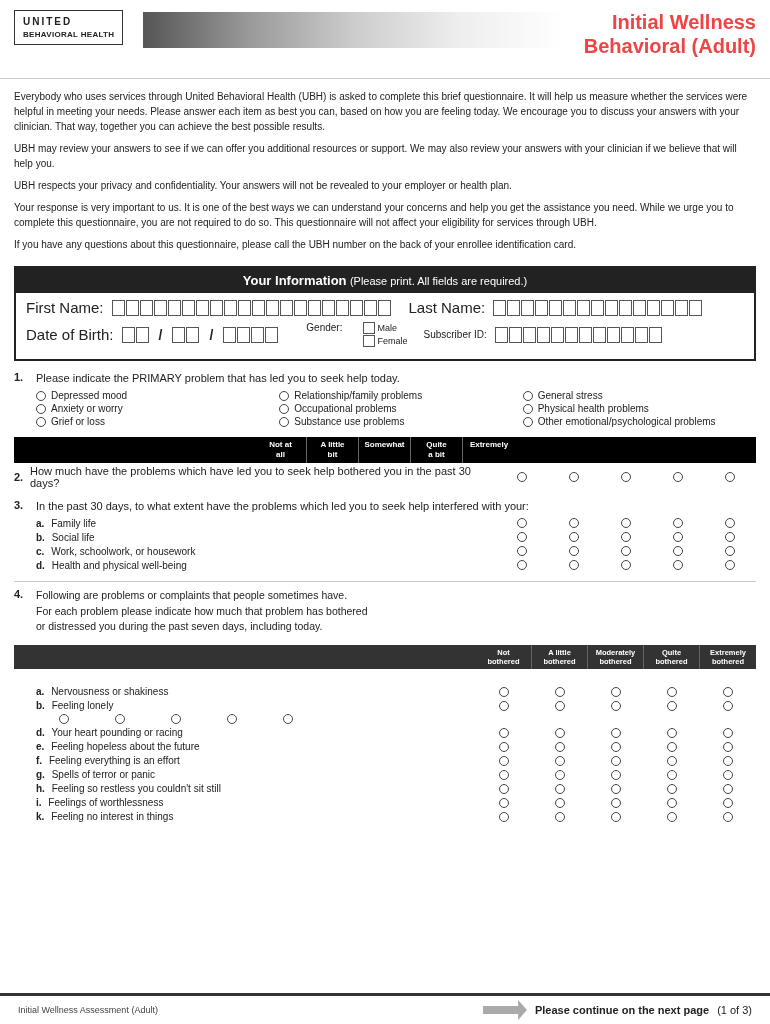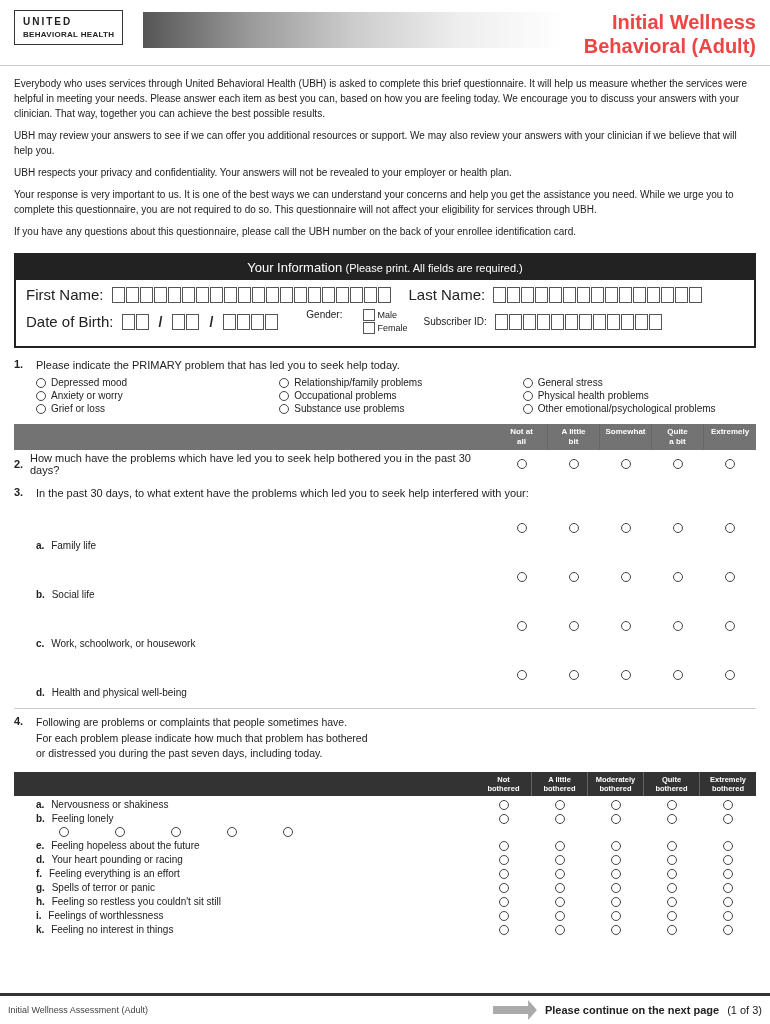--- a/index.html
+++ b/index.html
@@ -10,21 +10,21 @@
       color: #222;
       width: 770px;
       min-height: 1024px;
       position: relative;
     }
 
     
     .page-header {
       display: flex;
       align-items: flex-start;
-      padding: 10px 14px 7px 14px;
+      padding: 10px 14px 20px 14px;
       border-bottom: 1px solid #ccc;
     }
     .logo-box {
       border: 1.5px solid #333;
       padding: 4px 8px;
       font-size: 9px;
       font-weight: bold;
       text-transform: uppercase;
       letter-spacing: 0.5px;
       line-height: 1.4;
@@ -205,21 +205,20 @@
     
     .q3-sub {
       display: flex;
       align-items: center;
       margin-bottom: 3px;
       margin-left: 22px;
     }
     .q3-sub-label {
       flex: 1;
       font-size: 10px;
-      margin-top: 35px;
     }
     .q3-sub-label .sub-letter {
       font-weight: bold;
       margin-right: 4px;
     }
     .q3-sub-radios {
       display: flex;
       gap: 0;
     }
 
@@ -268,21 +267,21 @@
     
     .page-footer {
       position: absolute;
       bottom: 0;
       left: 0;
       right: 0;
       border-top: 3px solid #333;
       background: #fff;
       display: flex;
       align-items: center;
-      padding: 4px 8px;
+      padding: 4px 18px;
       justify-content: space-between;
     }
     .footer-left {
       font-size: 9px;
       color: #444;
     }
     .footer-right {
       display: flex;
       align-items: center;
       gap: 8px;
@@ -326,21 +325,21 @@
 
 <div class="content">
   <div class="intro-text">Everybody who uses services through United Behavioral Health (UBH) is asked to complete this brief questionnaire. It will help us measure whether the services were helpful in meeting your needs. Please answer each item as best you can, based on how you are feeling today. We encourage you to discuss your answers with your clinician. That way, together you can achieve the best possible results.</div>
   <div class="intro-text">UBH may review your answers to see if we can offer you additional resources or support. We may also review your answers with your clinician if we believe that will help you.</div>
   <div class="intro-text">UBH respects your privacy and confidentiality. Your answers will not be revealed to your employer or health plan.</div>
   <div class="intro-text">Your response is very important to us. It is one of the best ways we can understand your concerns and help you get the assistance you need. While we urge you to complete this questionnaire, you are not required to do so. This questionnaire will not affect your eligibility for services through UBH.</div>
   <div class="intro-text">If you have any questions about this questionnaire, please call the UBH number on the back of your enrollee identification card.</div>
 
   <div class="info-box">
     <div class="info-box-header">
-      <span style="font-weight:normal;font-size:13px;">Your Information</span>
+      <span style="font-weight:bold;font-size:13px;">Your Information</span>
       <span style="font-weight:normal;font-size:11px;">(Please print. All fields are required.)</span>
     </div>
     <div class="info-fields">
 
       <div class="info-row">
         <span class="field-label">First Name:</span>
         <div class="char-boxes">
           <span class="char-box"></span>
             <span class="char-box"></span>
             <span class="char-box"></span>
@@ -472,21 +471,21 @@
         <span class="radio-circle"></span>
         <span>Substance use problems</span>
       </div>
       <div class="radio-option">
         <span class="radio-circle"></span>
         <span>Other emotional/psychological problems</span>
       </div>
     </div>
   </div>
 
-  <div style="display:flex; justify-content:flex-end; background:#737373; color:#fff; margin: 8px 0 2px 0;">
+  <div style="display:flex; justify-content:center; background:#000000; color:#fff; margin: 8px 0 2px 0;">
     <div class="rth-item">Not at<br>all</div>
     <div class="rth-item">A little<br>bit</div>
     <div class="rth-item">Somewhat</div>
     <div class="rth-item">Quite<br>a bit</div>
     <div class="rth-item">Extremely</div>
   </div>
 
   <div class="question">
     <div class="q-row-with-rating">
       <div style="min-width:16px; font-weight:bold; font-size:11px; flex-shrink:0;">2.</div>
@@ -621,21 +620,21 @@
   <div class="question">
     <div style="display:flex; gap:6px; margin-bottom:4px;">
       <span class="q-num">4.</span>
       <div class="q4-intro">
         <div>Following are problems or complaints that people sometimes have.</div>
         <div>For each problem please indicate how much that problem has bothered</div>
         <div>or distressed you during the past seven days, including today.</div>
       </div>
     </div>
 
-    <div style="display:flex; justify-content:flex-end; background:#333; color:#fff; margin-bottom:3px;">
+    <div style="display:flex; justify-content:flex-end; background:#333; color:#fff; margin-bottom:17px;">
       <div class="q4-th">Not<br>bothered</div>
       <div class="q4-th">A little<br>bothered</div>
       <div class="q4-th">Moderately<br>bothered</div>
       <div class="q4-th">Quite<br>bothered</div>
       <div class="q4-th">Extremely<br>bothered</div>
     </div>
 
     <div class="q4-row">
       <div class="q4-row-label">
         <span class="sub-letter">a.</span>
@@ -699,46 +698,46 @@
             <span class="radio-circle"></span>
           </div>
         <div class="q4-radio-cell">
             <span class="radio-circle"></span>
           </div>
       </div>
     </div>
 
     <div class="q4-row">
       <div class="q4-row-label">
+        <span class="sub-letter">d.</span>
+        <span>Your heart pounding or racing</span>
+      </div>
+      <div class="q4-radios">
+        <div class="q4-radio-cell">
+            <span class="radio-circle"></span>
+          </div>
+        <div class="q4-radio-cell">
+            <span class="radio-circle"></span>
+          </div>
+        <div class="q4-radio-cell">
+            <span class="radio-circle"></span>
+          </div>
+        <div class="q4-radio-cell">
+            <span class="radio-circle"></span>
+          </div>
+        <div class="q4-radio-cell">
+            <span class="radio-circle"></span>
+          </div>
+      </div>
+    </div>
+
+    <div class="q4-row">
+      <div class="q4-row-label">
         <span class="sub-letter">e.</span>
         <span>Feeling hopeless about the future</span>
-      </div>
-      <div class="q4-radios">
-        <div class="q4-radio-cell">
-            <span class="radio-circle"></span>
-          </div>
-        <div class="q4-radio-cell">
-            <span class="radio-circle"></span>
-          </div>
-        <div class="q4-radio-cell">
-            <span class="radio-circle"></span>
-          </div>
-        <div class="q4-radio-cell">
-            <span class="radio-circle"></span>
-          </div>
-        <div class="q4-radio-cell">
-            <span class="radio-circle"></span>
-          </div>
-      </div>
-    </div>
-
-    <div class="q4-row">
-      <div class="q4-row-label">
-        <span class="sub-letter">d.</span>
-        <span>Your heart pounding or racing</span>
       </div>
       <div class="q4-radios">
         <div class="q4-radio-cell">
             <span class="radio-circle"></span>
           </div>
         <div class="q4-radio-cell">
             <span class="radio-circle"></span>
           </div>
         <div class="q4-radio-cell">
             <span class="radio-circle"></span>

